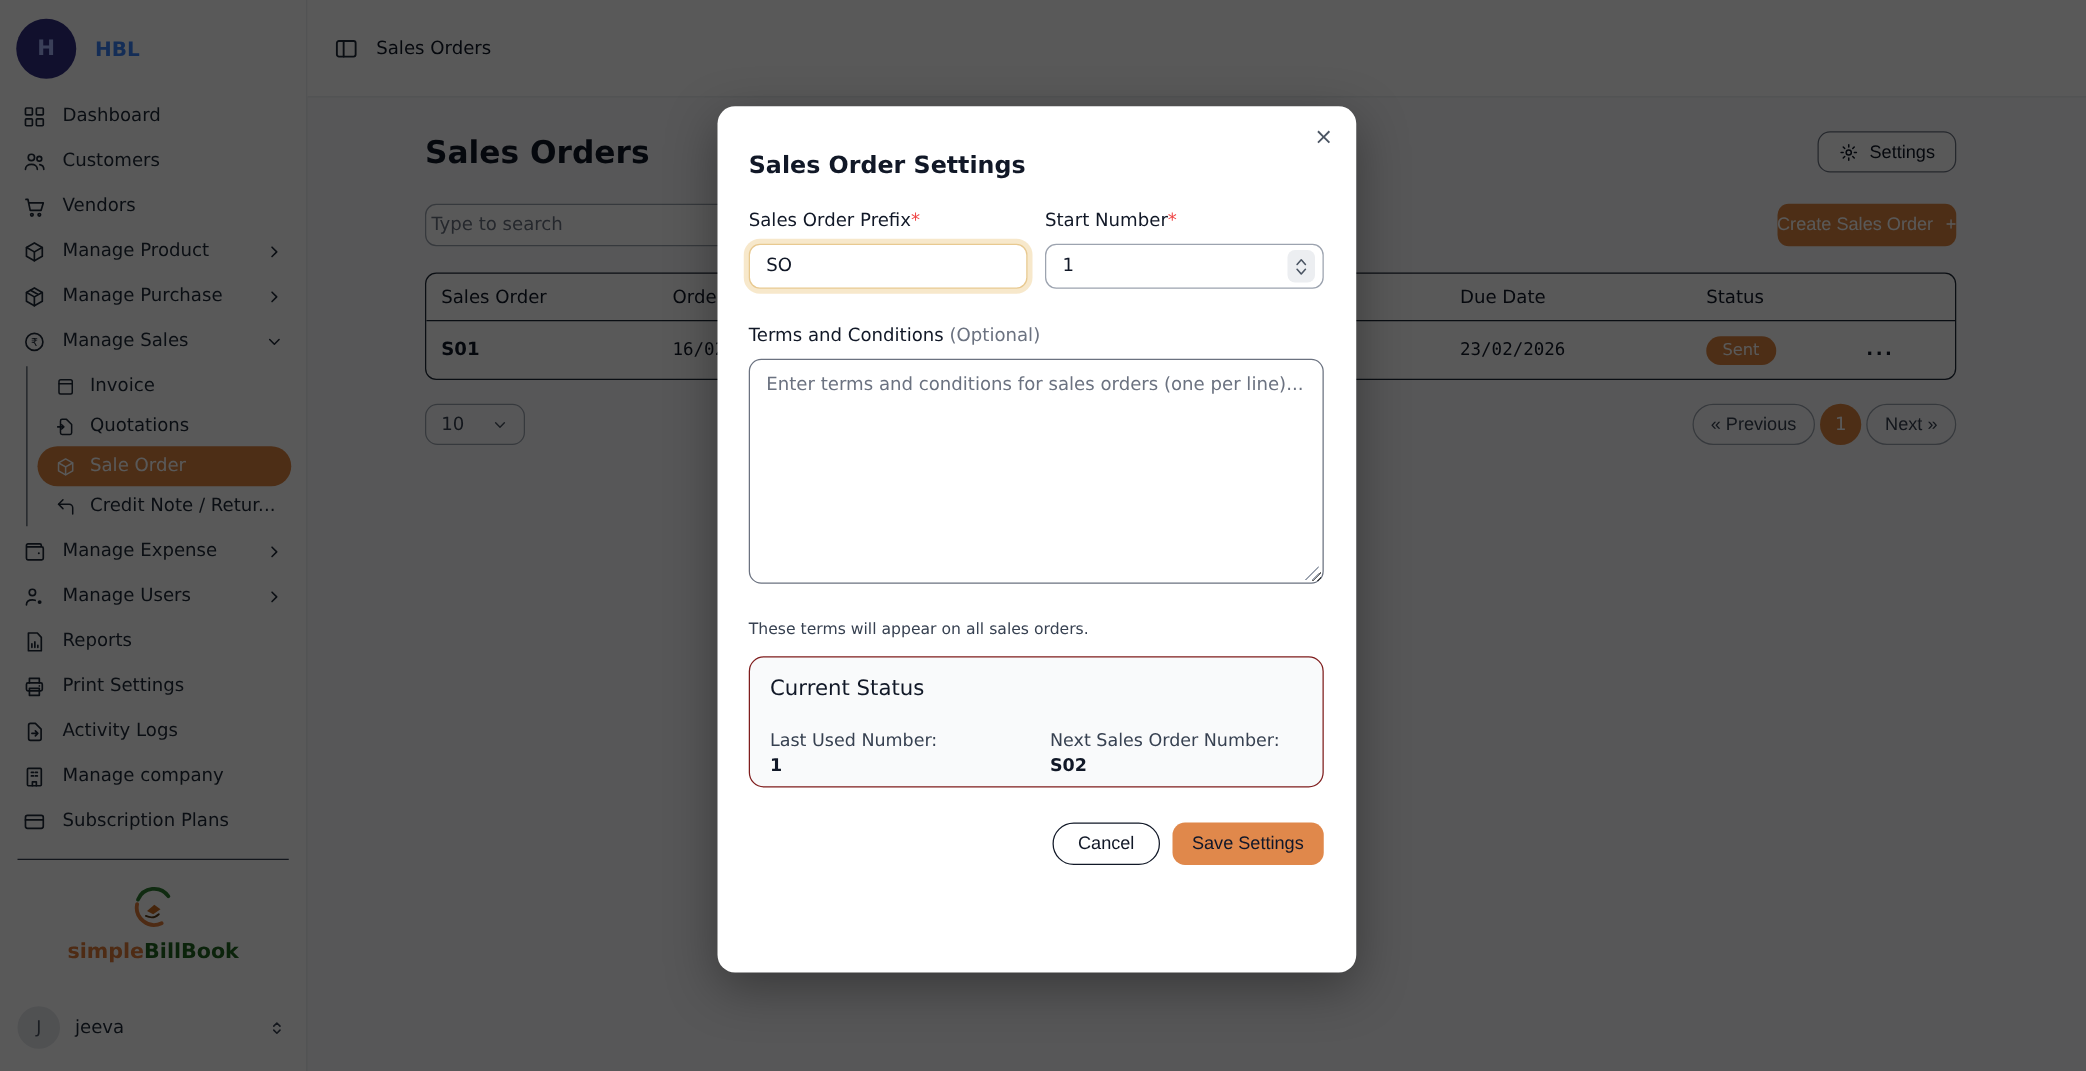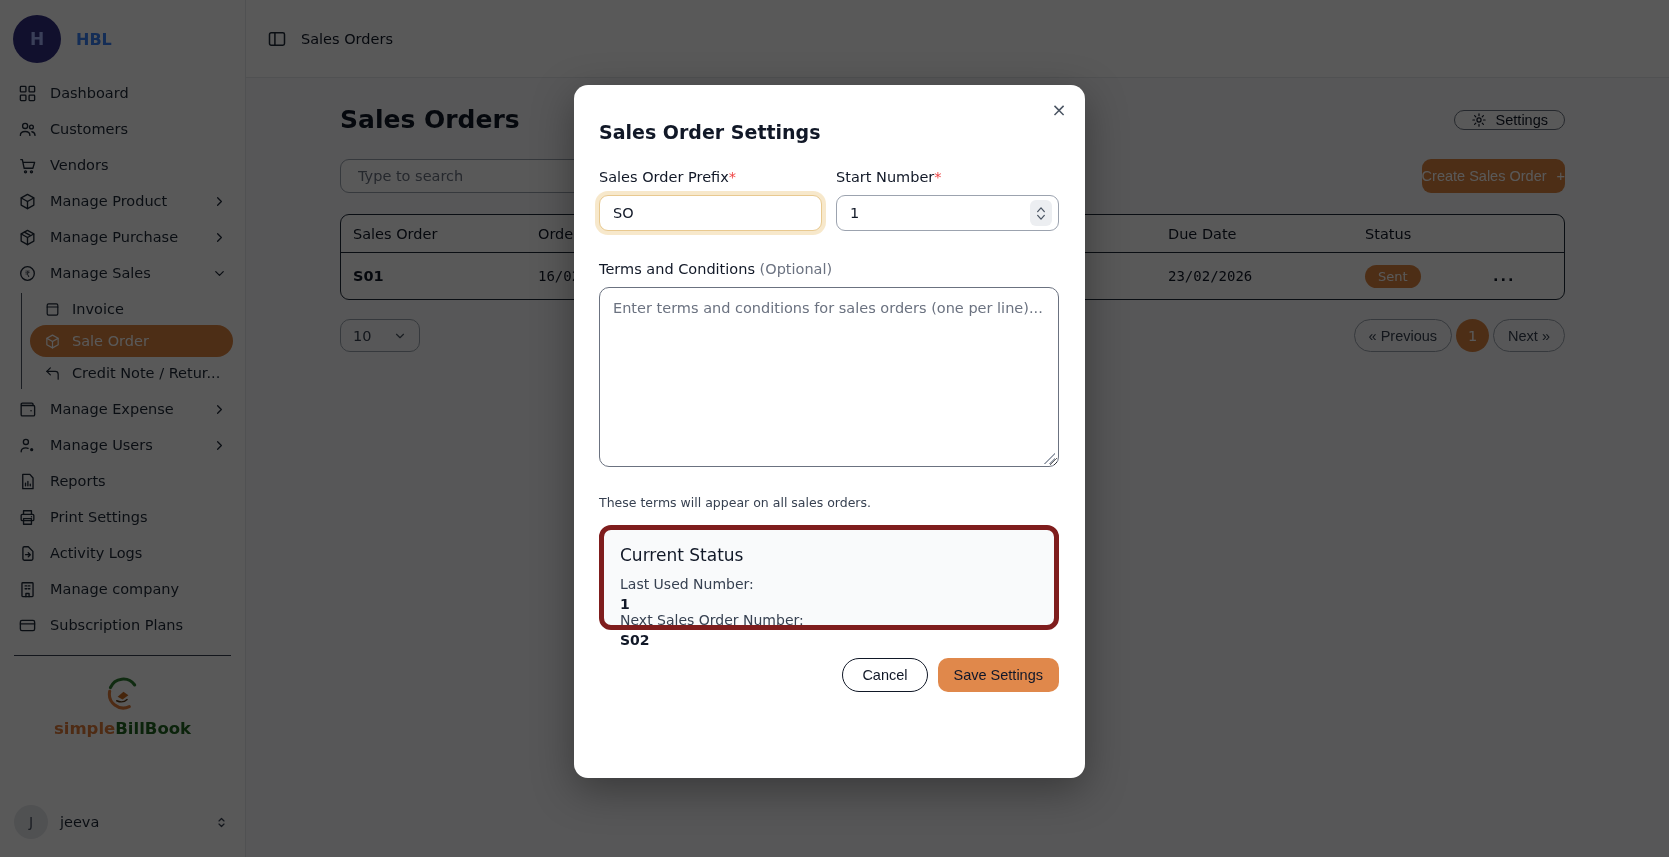--- a/index.html
+++ b/index.html
@@ -35,24 +35,24 @@
   .user-name { font-size:14.5px; color:#1f2937; }
   .user-chev { margin-left:auto; color:#374151; }
 
   
   .topbar { position:absolute; left:246px; top:0; width:1423px; height:78px; background:#ffffff;
             border-bottom:1px solid #e5e7eb; display:flex; align-items:center; gap:14px; padding:0 21px; }
   .topbar .crumb { font-size:14.5px; color:#111827; }
   .content { position:absolute; left:246px; top:78px; width:1423px; bottom:0; padding:27px 104px 0 94px; }
   .page-header { display:flex; align-items:center; justify-content:space-between; }
   .page-title { font-size:25px; font-weight:bold; color:#111827; }
-  .settings-btn { display:flex; align-items:center; gap:9px; height:20px; padding:0 16px; background:#ffffff;
+  .settings-btn { display:flex; align-items:center; gap:9px; height:33px; padding:0 16px; background:#ffffff;
                   border:1px solid #6b7280; border-radius:10px; font-size:14.5px; color:#111827; cursor:pointer; }
   .toolbar { display:flex; align-items:center; justify-content:space-between; margin-top:25px; }
-  .search-input { width:300px; height:34px; border:1px solid #9ca3af; border-radius:9px; padding:0 17px;
+  .search-input { width:300px; height:34px; border:1px solid #9ca3af; border-radius:9px; padding:0 4px;
                   font-size:14.5px; color:#000000; background:#ffffff; font-family:"DejaVu Sans",sans-serif; }
   .search-input::placeholder { color:#6b7280; }
   .create-btn { display:flex; align-items:center; gap:10px; height:34px; padding:0 0; background:#dd8440;
                 color:#ffffff; border:none; border-radius:9px; font-size:14.5px; cursor:pointer; }
   .table { margin-top:21px; background:#ffffff; border:1px solid #1f2937; border-radius:9px; overflow:hidden; }
   .thead, .trow { display:grid; grid-template-columns:185px 630px 197px 128px 1fr; align-items:center; }
   .thead { height:38px; border-bottom:1px solid #1f2937; font-size:14.5px; color:#111827; }
   .trow { height:46px; font-size:14.5px; color:#111827; }
   .cell { padding-left:12px; white-space:nowrap; }
   .cell.mono { font-family:"DejaVu Sans Mono", monospace; font-size:14px; }
@@ -92,24 +92,24 @@
   .optional { color:#6b7280; }
   .terms-area { margin-top:10px; width:100%; height:180px; border:1px solid #6b7280; border-radius:10px;
                 padding:12px 13px; font-size:14.5px; color:#111827; resize:vertical;
                 font-family:"DejaVu Sans",sans-serif; position:relative; }
   .terms-area::placeholder { color:#6b7280; }
   .terms-wrap { position:relative; }
   .resize-corner { position:absolute; right:4px; bottom:7px; width:11px; height:11px; pointer-events:none;
      background:linear-gradient(135deg, transparent 48%, #9ca3af 48%, #9ca3af 56%, transparent 56%,
                 transparent 72%, #9ca3af 72%, #9ca3af 80%, transparent 80%); }
   .helper { margin-top:24px; font-size:12.5px; color:#374151; }
-  .status-box { margin-top:15px; height:105px; background:#f9fafb; border:5px solid #7f1d1d;
+  .status-box { margin-top:15px; height:105px; background:#f9fafb; border:1px solid #7f1d1d;
                 border-radius:12px; padding:15px 16px; }
   .status-title { font-size:17px; color:#111827; }
-  .status-cols { display:flex; margin-top:11px;flex-direction:column; }
+  .status-cols { display:flex; margin-top:24px; }
   .status-col1 { width:224px; }
   .status-label { font-size:14px; color:#374151; }
   .status-value { font-size:14px; font-weight:bold; color:#111827; margin-top:4px; }
   .modal-actions { display:flex; justify-content:flex-end; gap:10px; margin-top:28px; }
   .btn-cancel { height:34px; padding:0 19px; background:#ffffff; border:1px solid #111827;
                 border-radius:17px; font-size:14.5px; color:#111827; cursor:pointer; }
   .btn-save { height:34px; padding:0 16px; background:#e0884b; border:none; border-radius:10px;
               font-size:14.5px; color:#0f172a; cursor:pointer; }
 </style>
 </head>
@@ -190,20 +190,27 @@
       </div>
 
       <div class="subtree">
         <div class="sub-item">
           <svg width="17" height="17" viewBox="0 0 24 24" fill="none" stroke="currentColor" stroke-width="1.7" stroke-linecap="round" stroke-linejoin="round">
               <rect x="4.5" y="4" width="15" height="16" rx="2"></rect>
               <path d="M4.5 8.5h15"></path>
             </svg>
           <span>Invoice</span>
         </div>
+        <div class="sub-item">
+          <svg width="17" height="17" viewBox="0 0 24 24" fill="none" stroke="currentColor" stroke-width="1.7" stroke-linecap="round" stroke-linejoin="round">
+              <path d="M13 3.5H8a1.8 1.8 0 0 0-1.8 1.8v13.4A1.8 1.8 0 0 0 8 20.5h9a1.8 1.8 0 0 0 1.8-1.8V9.3L13 3.5z"></path>
+              <path d="M3 12h7M7.5 9.5L10 12l-2.5 2.5"></path>
+            </svg>
+          <span>Quotations</span>
+        </div>
         <div class="sub-item active">
           <svg width="17" height="17" viewBox="0 0 24 24" fill="none" stroke="currentColor" stroke-width="1.7" stroke-linecap="round" stroke-linejoin="round">
               <path d="M12 3l8 4.5v9L12 21l-8-4.5v-9L12 3z"></path>
               <path d="M4.2 7.6L12 12l7.8-4.4"></path>
               <path d="M12 12v9"></path>
             </svg>
           <span>Sale Order</span>
         </div>
         <div class="sub-item">
           <svg width="17" height="17" viewBox="0 0 24 24" fill="none" stroke="currentColor" stroke-width="1.7" stroke-linecap="round" stroke-linejoin="round">

